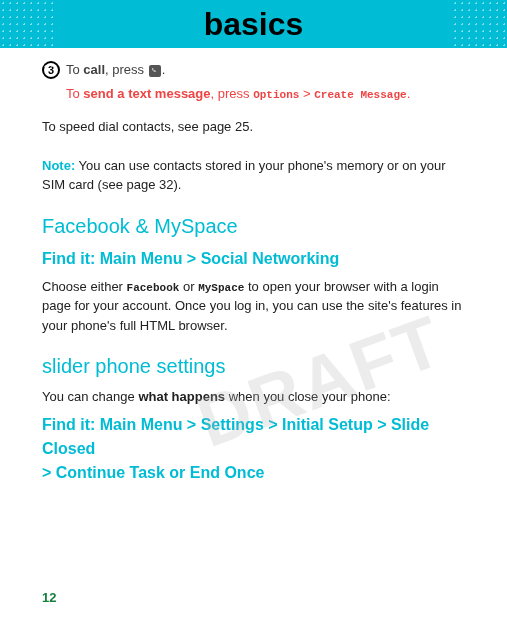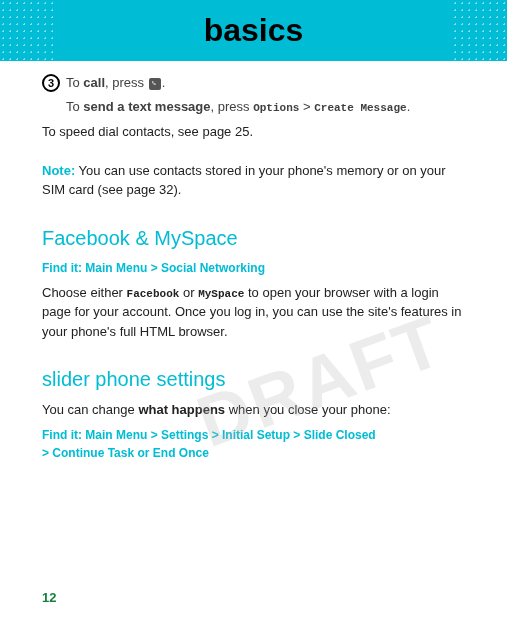--- a/index.html
+++ b/index.html
@@ -10,21 +10,21 @@
       font-family: Arial, Helvetica, sans-serif;
       font-size: 13px;
       background: #fff;
       overflow: hidden;
       position: relative;
     }
 
     .header {
       background: #00bcd4;
       width: 100%;
-      height: 61px;
+      height: 48px;
       display: flex;
       align-items: center;
       justify-content: center;
       position: relative;
     }
 
     .header-dots-left {
       position: absolute;
       left: 0;
       top: 0;
@@ -77,53 +77,53 @@
       margin-top: 1px;
     }
 
     .item-text {
       font-size: 13px;
       color: #404040;
     }
 
     .indent-block {
       margin-left: 24px;
-      margin-bottom: 6px;
-      font-size: 13px;
-      color: #404040;
+      margin-bottom: 14px;
+      font-size: 13px;
+      color: #ef4444;
     }
 
     .note-cyan {
       color: #00bcd4;
       font-weight: bold;
     }
 
     .note-block {
       font-size: 13px;
       color: #222;
       margin-bottom: 8px;
     }
 
     .section-heading {
       font-size: 20px;
       color: #00bcd4;
-      margin-top: 23px;
+      margin-top: 16px;
       margin-bottom: 6px;
       font-weight: normal;
     }
 
     .body-para {
       font-size: 13px;
       color: #222;
       margin-bottom: 6px;
       line-height: 1.5;
     }
 
     .find-it {
-      font-size: 12px;
+      font-size: 16px;
       color: #00bcd4;
       font-weight: bold;
       margin-bottom: 6px;
     }
 
     .find-it span {
       font-weight: bold;
     }
 
     .page-num {

